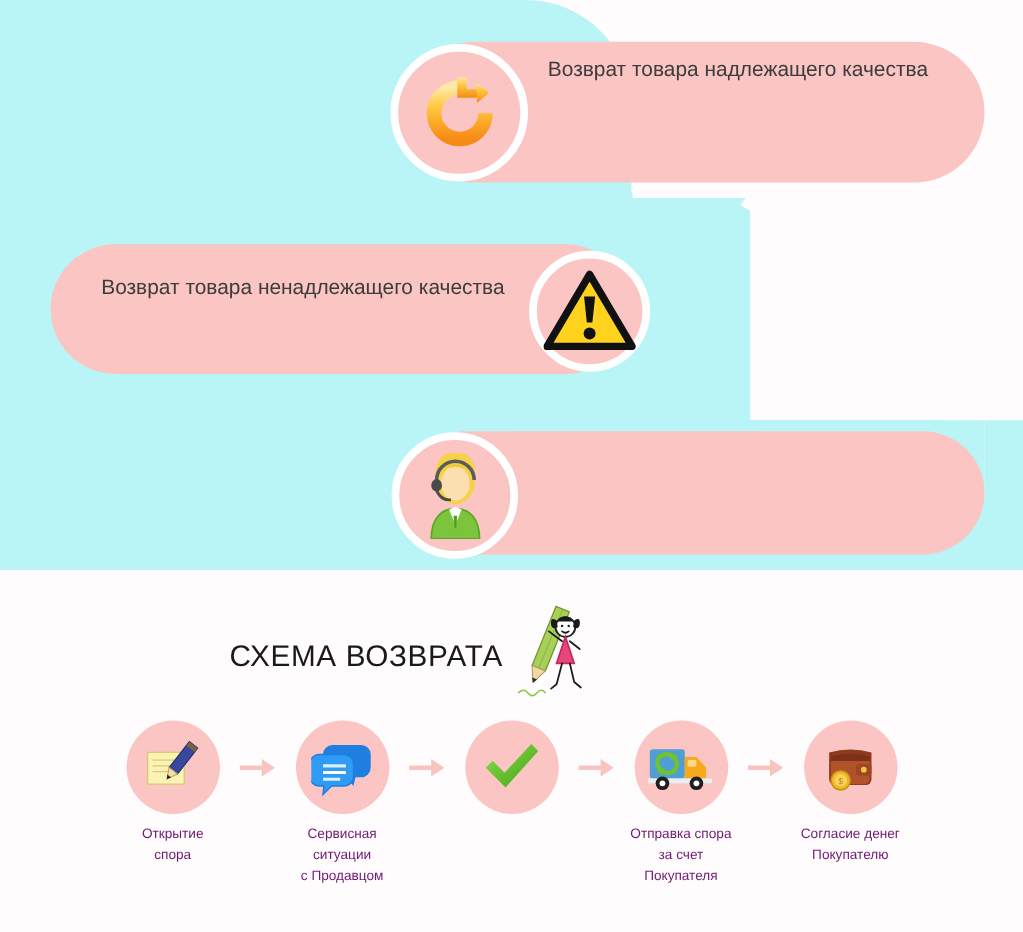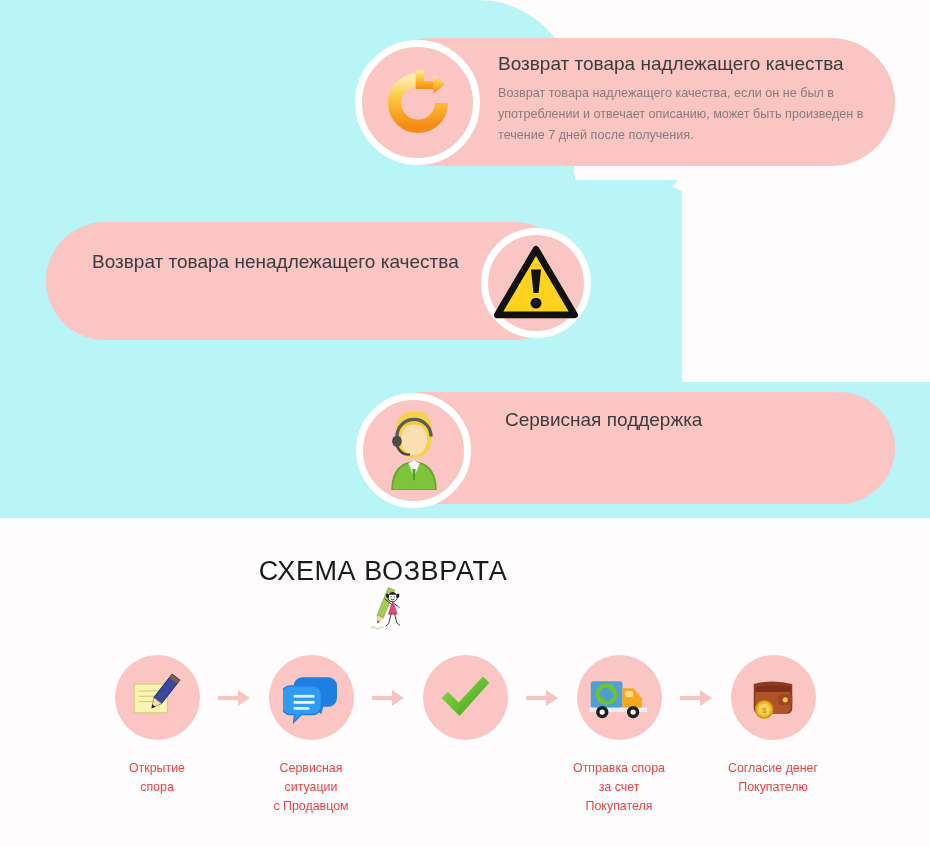--- a/index.html
+++ b/index.html
@@ -44,41 +44,41 @@
   .card-title{
     font-size:19px;color:#3c3c3c;font-weight:400;
     margin:0 0 7px 0;line-height:1.25;white-space:nowrap;
   }
   .card-body{
     font-size:12.6px;color:#8a7a7c;line-height:1.68;margin:0;
   }
 
   
   #scheme-head{
-    position:absolute;left:10px;top:556px;width:746px;height:80px;
-    display:flex;align-items:center;justify-content:center;flex-direction:column;
+    position:absolute;left:0;top:556px;width:746px;height:80px;
+    display:flex;align-items:center;justify-content:center;
   }
   #scheme-title{
     font-size:27px;letter-spacing:0.6px;color:#1a1a1a;font-weight:400;
     white-space:nowrap;
   }
   #girl-pencil{margin-left:4px;margin-bottom:4px;}
 
   
   #steps{
     position:absolute;left:0;top:655px;width:930px;height:160px;
     display:flex;align-items:flex-start;justify-content:center;
   }
   .step{width:108px;display:flex;flex-direction:column;align-items:center;}
   .step-circle{
     width:85px;height:85px;border-radius:50%;background:#fac5c2;
     display:flex;align-items:center;justify-content:center;
   }
   .step-label{
-    margin-top:19px;font-size:12.4px;color:#ef4444;line-height:1.55;
+    margin-top:9px;font-size:12.4px;color:#701a75;line-height:1.55;
     text-align:center;white-space:pre-line;
   }
   .arrow{
     width:46px;height:85px;display:flex;align-items:center;justify-content:center;
     flex:0 0 auto;
   }
 </style>
 </head>
 <body>
 
@@ -151,21 +151,20 @@
           <stop offset="100%" stop-color="#f58a15"></stop>
         </linearGradient>
       </defs>
       <path d="M50,20 A30,30 0 1 0 80,50" fill="none" stroke="url(#gOrange)" stroke-width="17" stroke-linecap="butt"></path>
       <path d="M47,8 L47,32 L70,32 L70,22 L58,22 L58,8 Z" fill="url(#gOrange)"></path>
       <path d="M70,14 L84,26 L70,38 Z" fill="url(#gOrange)"></path>
     </svg>
   </div>
   <div class="card-text ct-1">
     <p class="card-title">Возврат товара надлежащего качества</p>
-    <p class="card-body">Возврат товара надлежащего качества, если он не был в употреблении и отвечает описанию, может быть произведен в течение 7 дней после получения.</p>
   </div>
 
   <div class="card card-2"></div>
   <div class="iconwrap iw-2">
     <svg width="84" height="78" viewBox="0 0 100 92">
       <path d="M50,6 L96,84 L4,84 Z" fill="#ffd21e" stroke="#111111" stroke-width="8" stroke-linejoin="round"></path>
       <path d="M44,30 L56,30 L53,58 L47,58 Z" fill="#111111"></path>
       <circle cx="50" cy="70" r="6.5" fill="#111111"></circle>
     </svg>
   </div>
@@ -188,21 +187,20 @@
 
       <path d="M23,30 A22,22 0 0 1 67,30 L67,20 A22,22 0 0 0 23,20 Z" fill="#f5d24a"></path>
       <path d="M24,26 C26,12 64,12 66,26 L66,18 C60,6 30,6 24,18 Z" fill="#f2c93a"></path>
 
       <path d="M24,30 A21,21 0 0 1 66,30" fill="none" stroke="#5b5b5b" stroke-width="4"></path>
       <ellipse cx="24" cy="36" rx="6" ry="7" fill="#4a4a4a"></ellipse>
       <path d="M24,42 Q30,54 40,52" fill="none" stroke="#4a4a4a" stroke-width="3.2"></path>
     </svg>
   </div>
   <div class="card-text ct-3">
-    <p class="card-title">Сервисная поддержка</p>
   </div>
 
   <div id="scheme-head">
     <span id="scheme-title">СХЕМА ВОЗВРАТА</span>
     <svg id="girl-pencil" width="76" height="88" viewBox="0 0 76 88">
 
       <g transform="rotate(22 38 44)">
         <rect x="28" y="2" width="13" height="58" fill="#a8cf5a" stroke="#6f9b2e" stroke-width="1.2"></rect>
         <line x1="34.5" y1="3" x2="34.5" y2="59" stroke="#8cb840" stroke-width="1"></line>
         <polygon points="28,60 41,60 34.5,74" fill="#f0d9a8" stroke="#b99a5e" stroke-width="1"></polygon>

